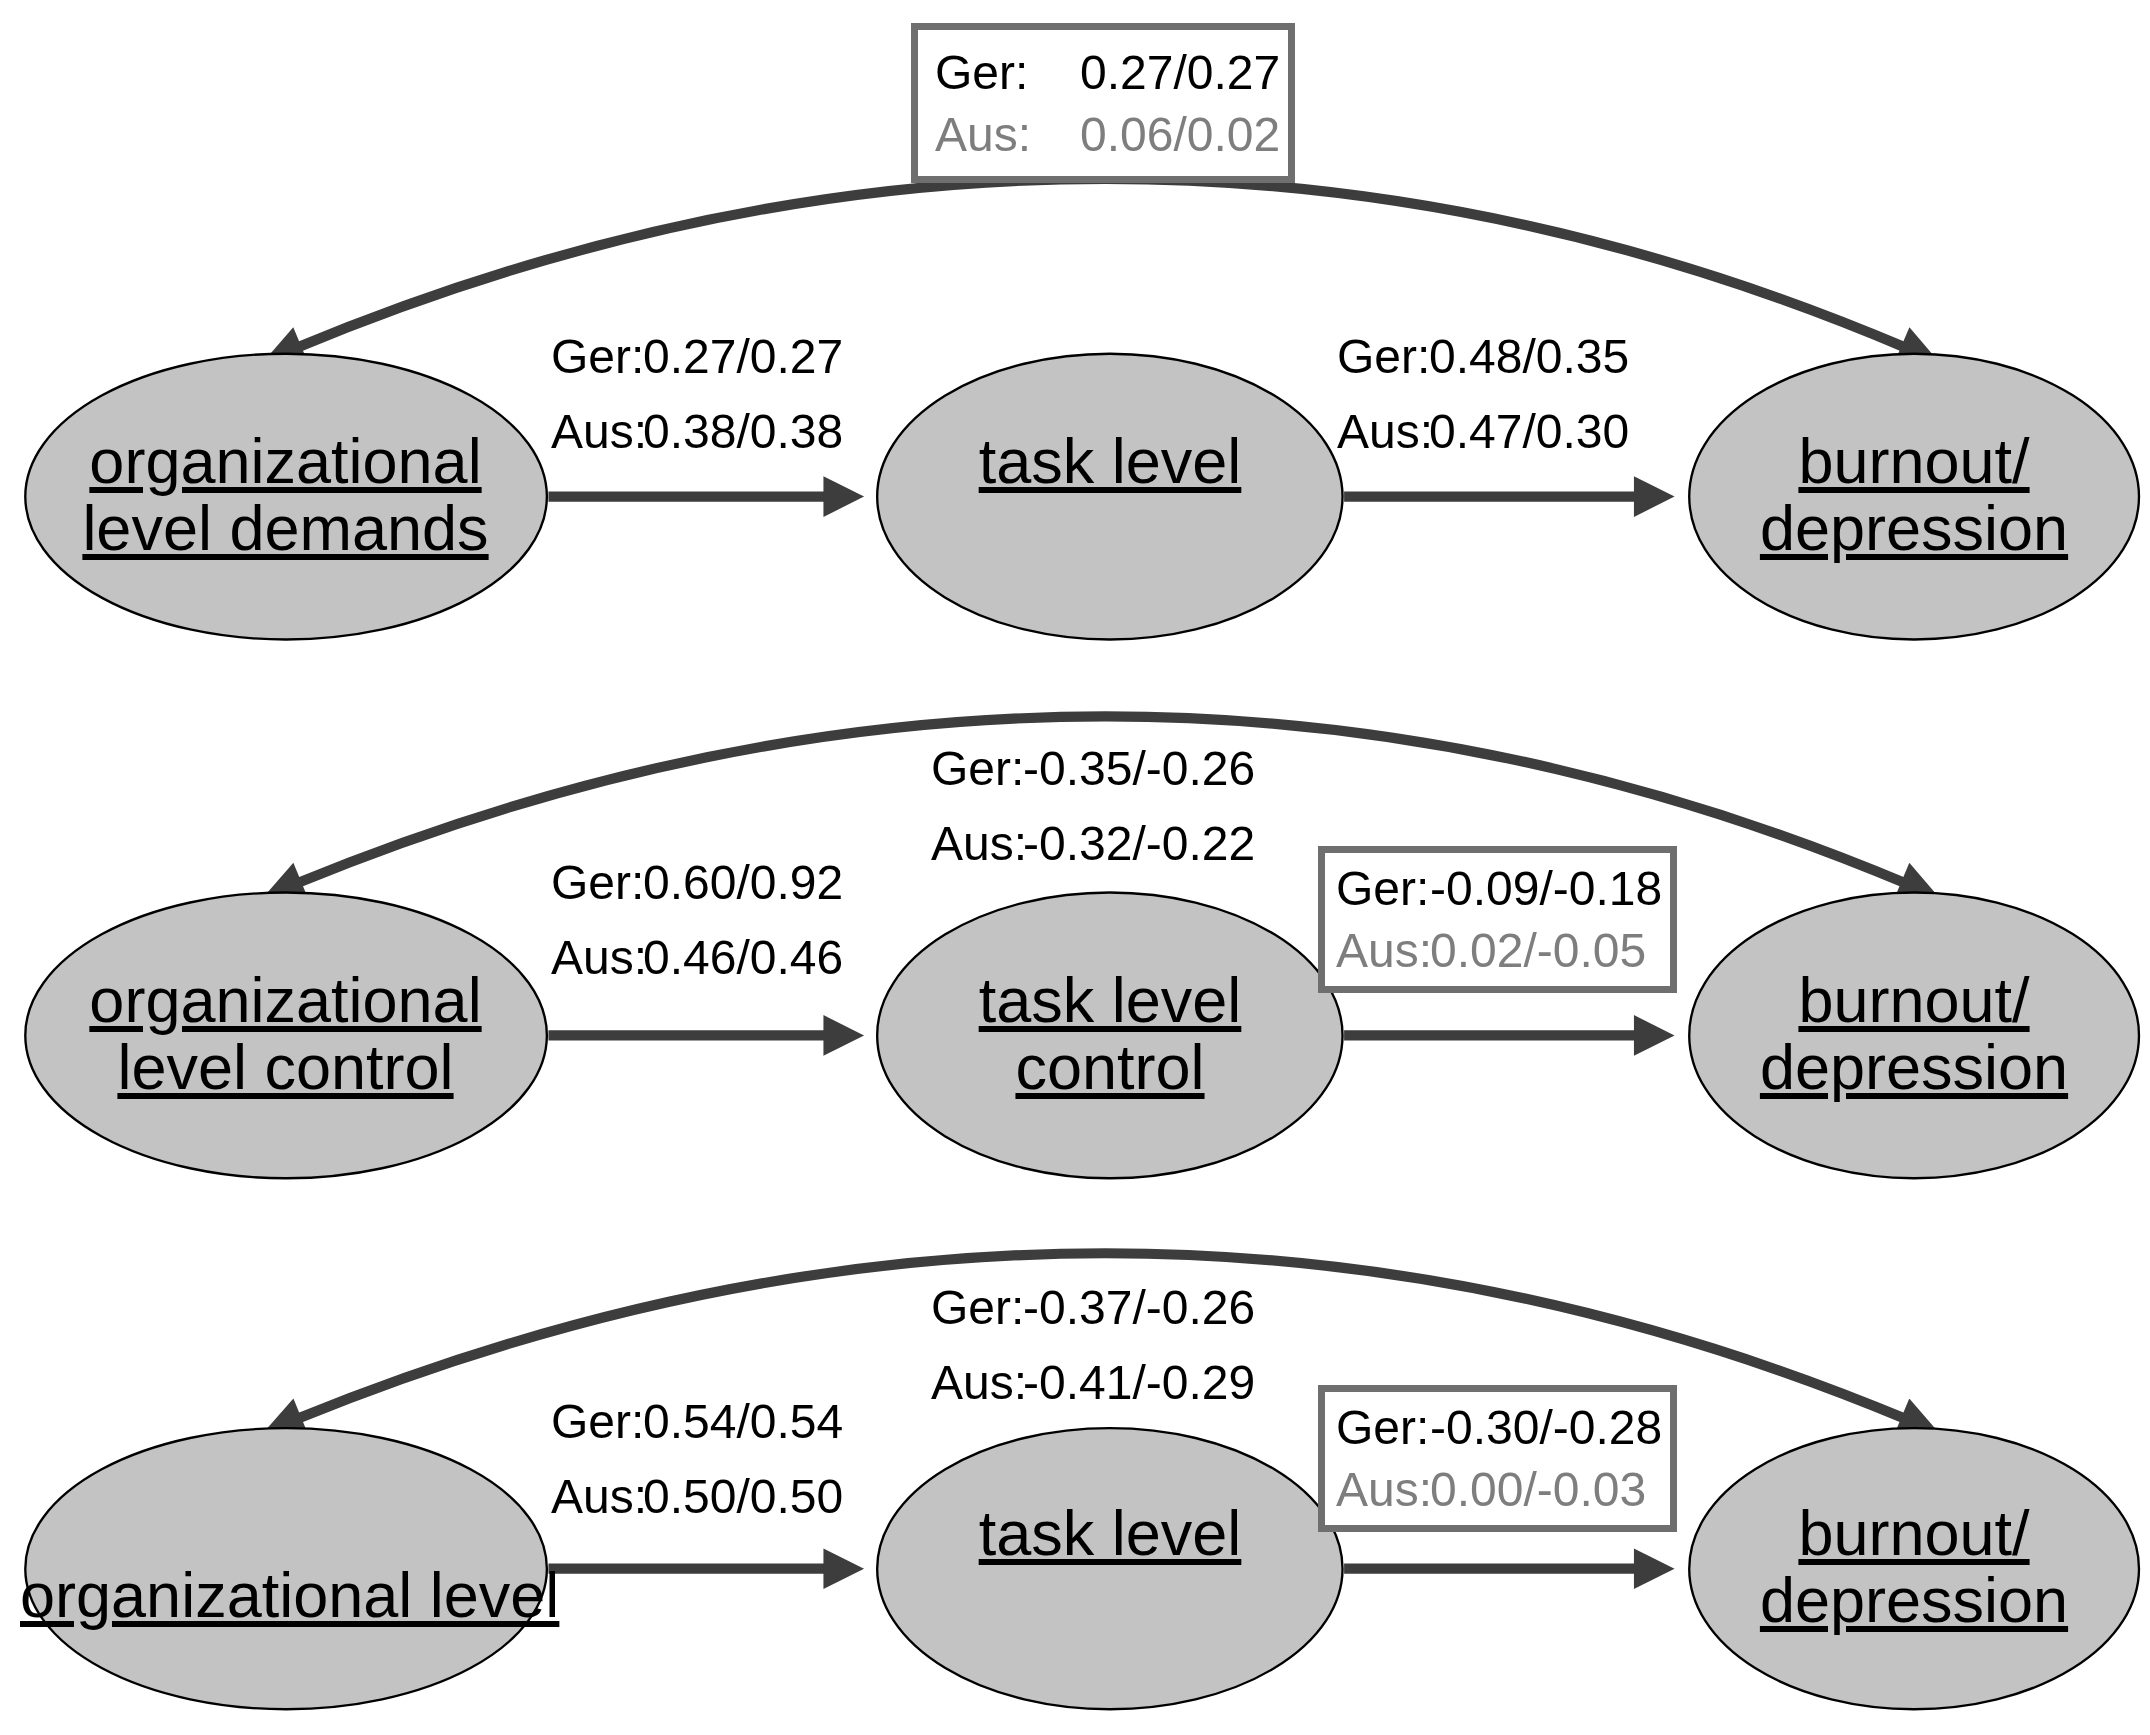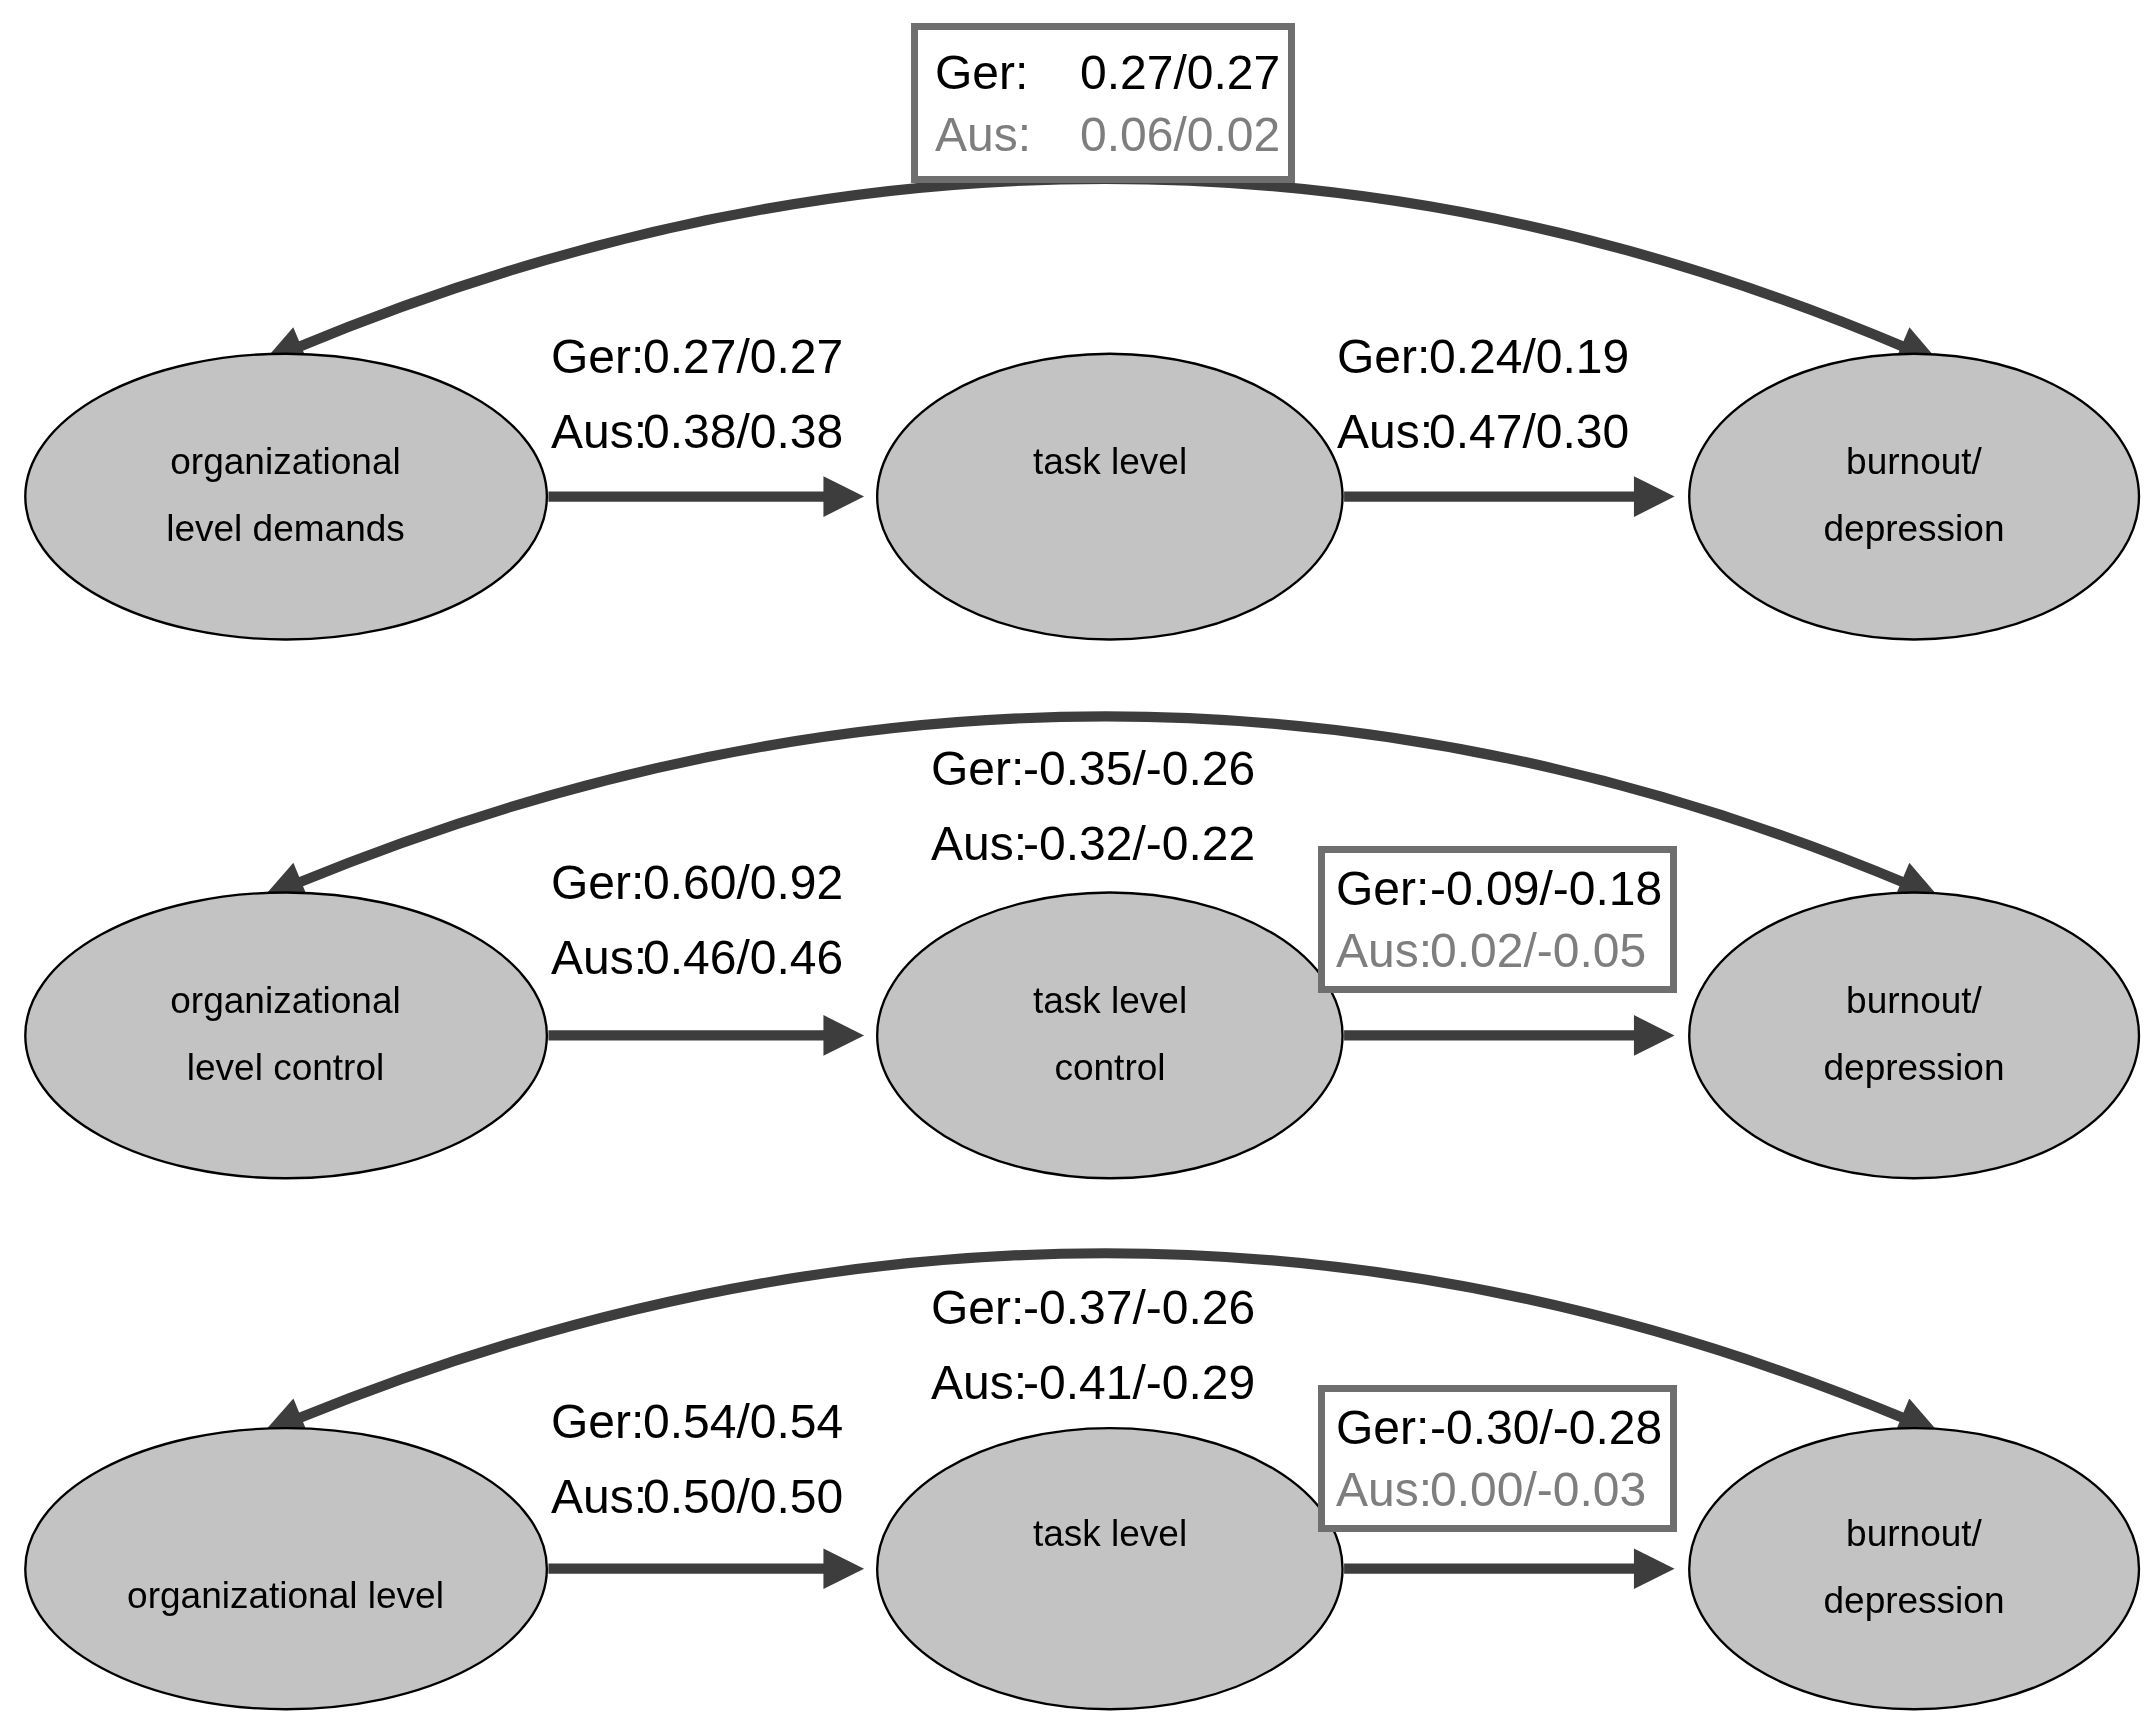--- a/index.html
+++ b/index.html
@@ -11,21 +11,21 @@
     overflow:hidden;
   }
   #wires{position:absolute;left:0;top:0;}
   svg ellipse{fill:#c3c3c3;stroke:#000000;stroke-width:3px;}
   svg .wire{stroke:#3d3d3d;stroke-width:13px;fill:none;}
   svg .head{fill:#3d3d3d;}
 
   
   .nlabel{
     position:absolute;width:484px;text-align:center;
-    font-size:37px;line-height:67px;color:#000;white-space:nowrap;
+    font-size:63px;line-height:67px;color:#000;white-space:nowrap;text-decoration:underline;
   }
   .nlabel.wide{width:531px;}
 
   
   .plabel{position:absolute;font-size:48px;color:#000;white-space:nowrap;}
   .plabel .lrow{display:flex;align-items:center;height:75px;}
   .plabel .pfx{display:inline-block;width:92px;}
 
   
   .vbox{
@@ -117,21 +117,21 @@
         <span>0.27/0.27</span>
       </div>
     <div class="lrow">
         <span class="pfx">Aus:</span>
         <span>0.38/0.38</span>
       </div>
   </div>
   <div class="plabel" style="left:1337px;top:319px">
     <div class="lrow">
         <span class="pfx">Ger:</span>
-        <span>0.24/0.19</span>
+        <span>0.48/0.35</span>
       </div>
     <div class="lrow">
         <span class="pfx">Aus:</span>
         <span>0.47/0.30</span>
       </div>
   </div>
   <div class="vbox topbox" style="left:911px;top:23.4px">
     <div class="lrow">
         <span class="pfx">Ger:</span>
         <span>0.27/0.27</span>

